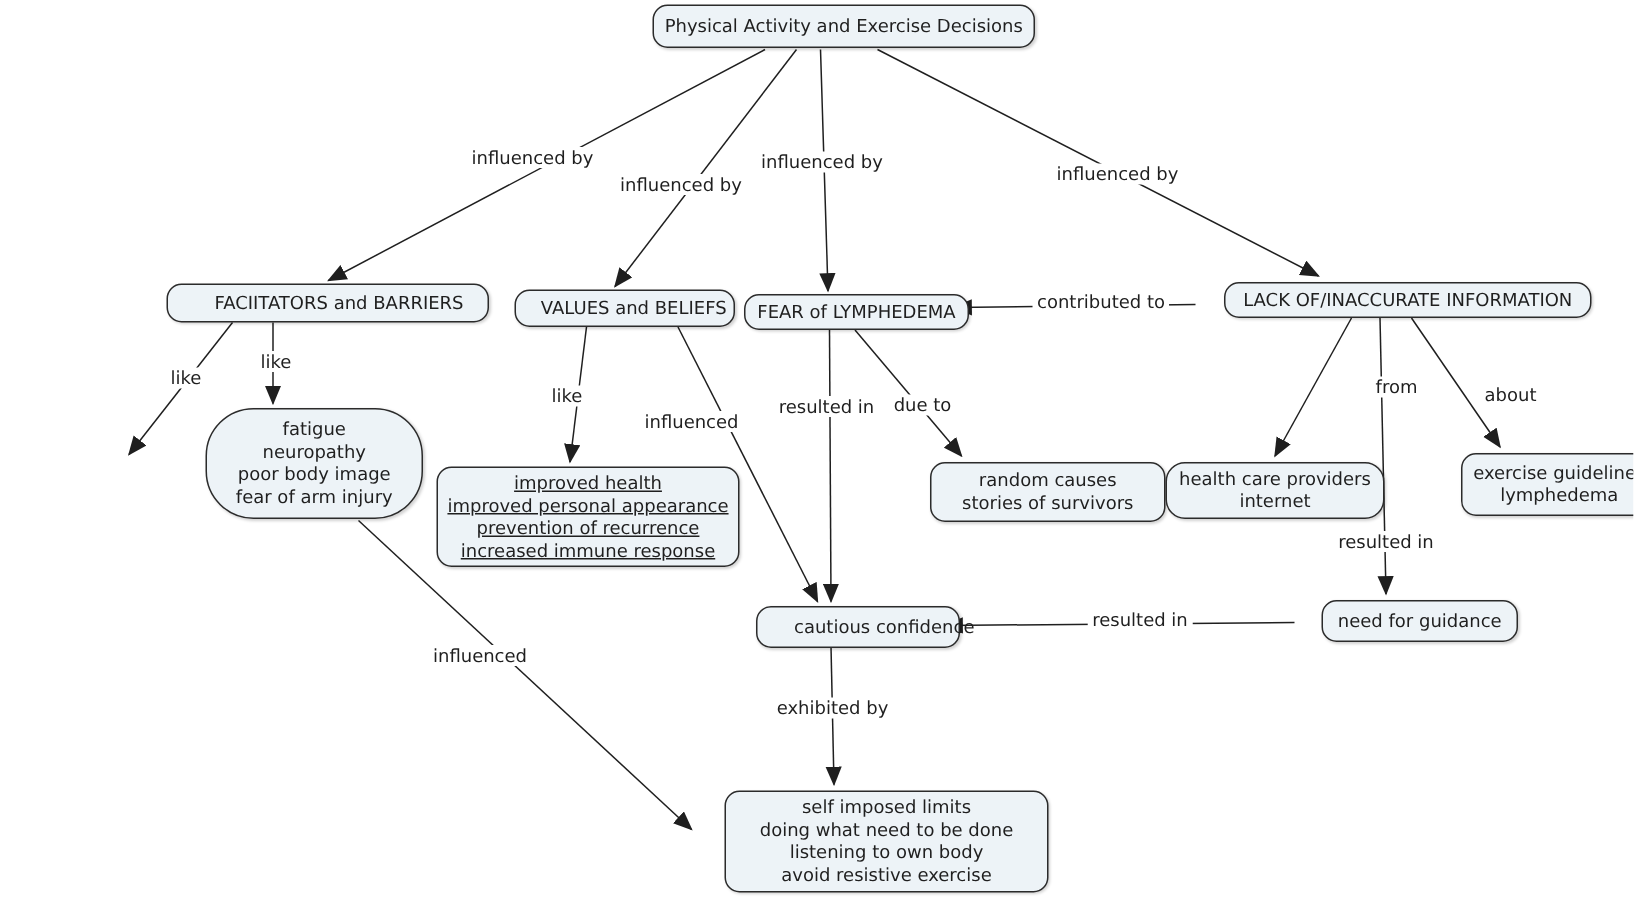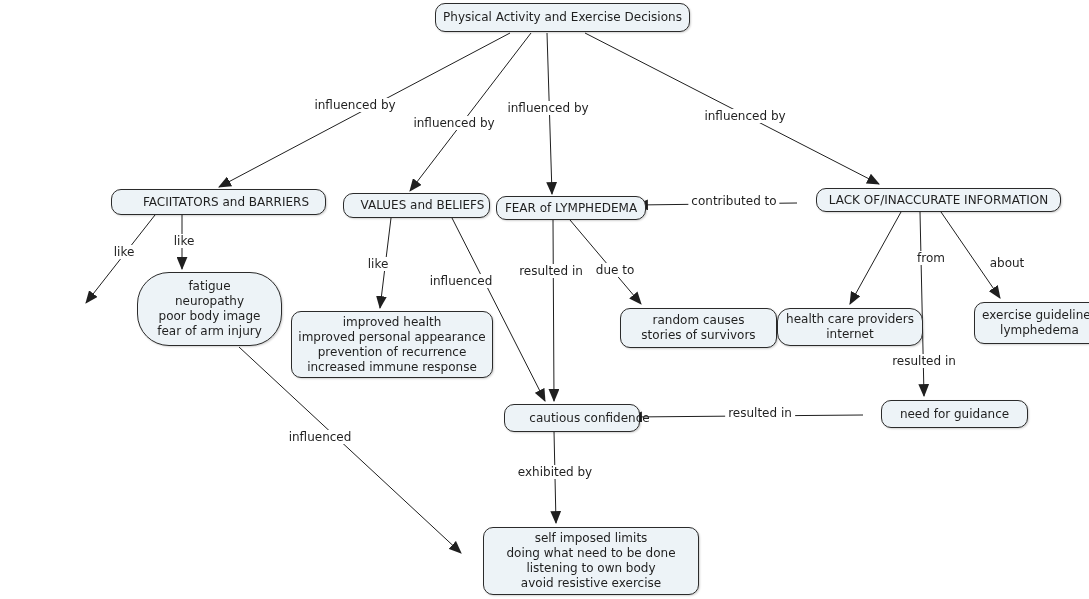--- a/index.html
+++ b/index.html
@@ -118,42 +118,42 @@
     </div>
     <div class="node" style="left: 798px; top: 188px; width: 245px; height: 24px;">
       <span class="node-label">LACK OF/INACCURATE INFORMATION</span>
     </div>
     <div class="node" style="left: 119px; top: 272px; width: 145px; height: 74px; border-radius: 32px;">
       <span class="node-label">fatigue
 neuropathy
 poor body image
 fear of arm injury</span>
     </div>
-    <div class="node" style="left: 273px; top: 311px; width: 202px; height: 67px;">
+    <div class="node" style="left: 273px; top: 311px; width: 202px; height: 67px; text-decoration: underline;">
       <span class="node-label">improved health
 improved personal appearance
 prevention of recurrence
 increased immune response</span>
     </div>
     <div class="node" style="left: 602px; top: 308px; width: 157px; height: 40px;">
       <span class="node-label">random causes
 stories of survivors</span>
     </div>
     <div class="node" style="left: 759px; top: 308px; width: 146px; height: 38px; border-radius: 13px;">
       <span class="node-label">health care providers
 internet</span>
     </div>
     <div class="node" style="left: 956px; top: 302px; width: 131px; height: 42px;">
       <span class="node-label">exercise guidelines
 lymphedema</span>
     </div>
     <div class="node" style="left: 486px; top: 404px; width: 136px; height: 28px; padding-left: 35px;">
       <span class="node-label">cautious confidence</span>
     </div>
-    <div class="node" style="left: 863px; top: 400px; width: 147px; height: 28px;">
+    <div class="node" style="left: 863px; top: 400px; width: 131px; height: 28px;">
       <span class="node-label">need for guidance</span>
     </div>
     <div class="node" style="left: 465px; top: 527px; width: 216px; height: 68px;">
       <span class="node-label">self imposed limits
 doing what need to be done
 listening to own body
 avoid resistive exercise</span>
     </div>
   </div>
 

